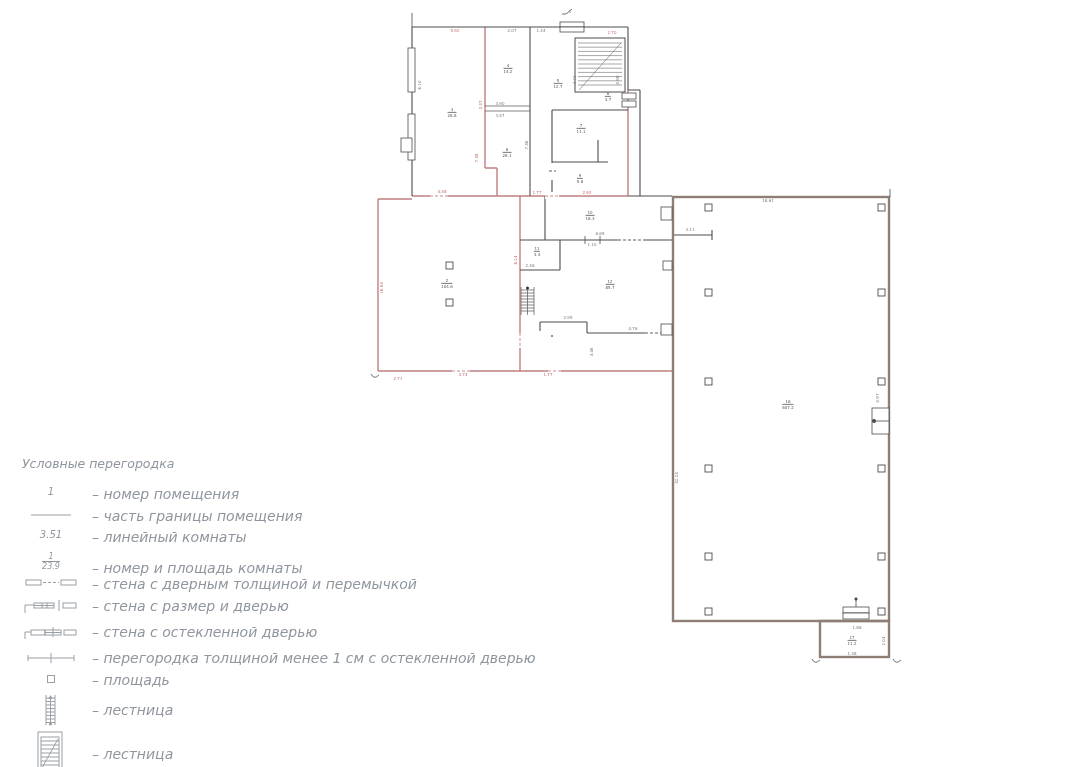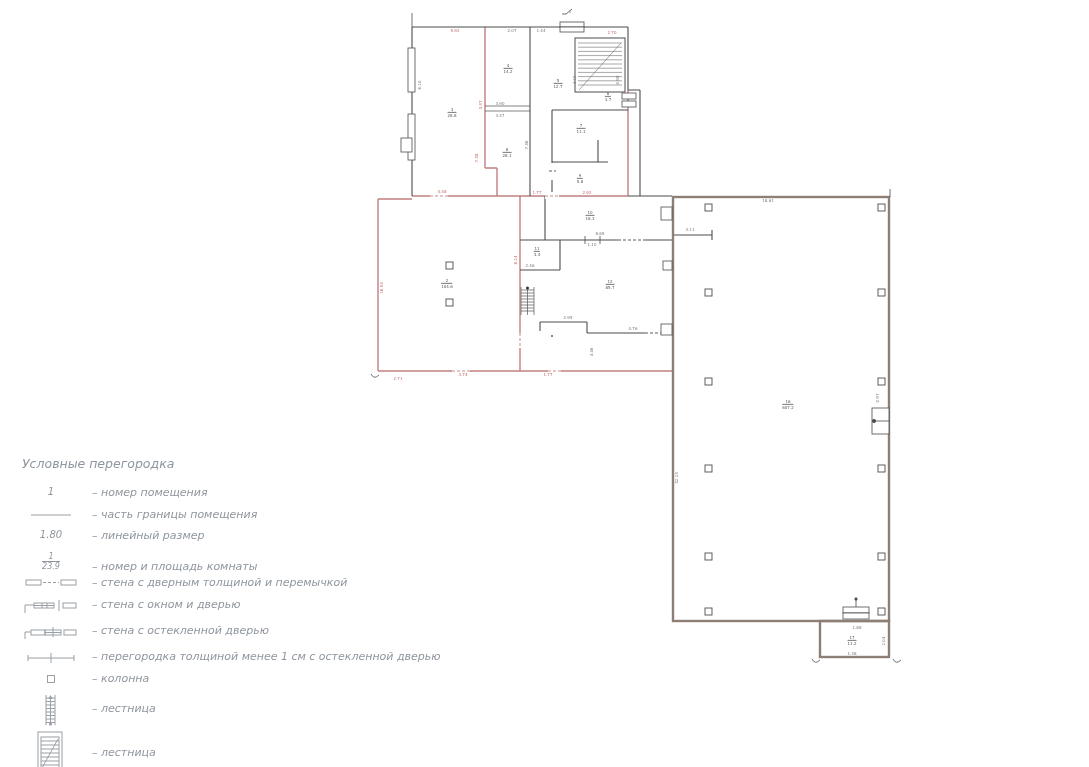--- a/index.html
+++ b/index.html
@@ -14,21 +14,21 @@
   .dim-d{color:#777;}
   .room{position:absolute;display:flex;flex-direction:column;align-items:center;
         transform:translate(-50%,-50%);font-size:4px;line-height:1.1;color:#555;}
   .room .ra{border-top:0.5px solid #777;padding-top:0.5px;}
   
   #legend{position:absolute;left:20px;top:452px;width:480px;color:#8f969e;
           font-style:italic;}
   #legend .ltitle{position:absolute;left:2px;top:4px;font-size:12.5px;}
   .lrow{position:absolute;left:0;width:480px;}
   .lsym{position:absolute;left:0;width:62px;text-align:center;font-size:10px;}
-  .llab{position:absolute;left:72px;font-size:11px;white-space:nowrap;}
+  .llab{position:absolute;left:72px;font-size:14px;white-space:nowrap;}
   .lfrac{display:inline-flex;flex-direction:column;align-items:center;font-size:8px;line-height:1.05;}
   .lfrac .fd{border-top:0.7px solid #8f969e;padding-top:0.5px;}
   .licon{stroke:#9aa0a6;fill:none;stroke-width:1;}
   svg{display:block;}
 </style>
 </head>
 <body>
 
 <div id="screen">
 
@@ -241,22 +241,22 @@
     <div class="lrow" style="top:56px">
       <div class="lsym">
         <svg class="licon" width="44" height="6" style="margin:4px auto 0;">
             <line x1="2" y1="3" x2="42" y2="3"></line>
           </svg>
       </div>
       <div class="llab">– часть границы помещения</div>
     </div>
 
     <div class="lrow" style="top:77px">
-      <div class="lsym">1.80</div>
-      <div class="llab">– линейный размер</div>
+      <div class="lsym">3.51</div>
+      <div class="llab">– линейный комнаты</div>
     </div>
 
     <div class="lrow" style="top:98px">
       <div class="lsym">
         <span class="lfrac">
           <span class="fn">1</span>
           <span class="fd">23.9</span>
         </span>
       </div>
       <div class="llab" style="top:10px">– номер и площадь комнаты</div>
@@ -276,21 +276,21 @@
     <div class="lrow" style="top:146px">
       <div class="lsym">
         <svg class="licon" width="58" height="18" style="margin:0 auto;">
           <path d="M3,15 V7 H12"></path>
           <rect x="12" y="5" width="20" height="5"></rect>
           <path d="M12,7.5 H32 M20,5 V10 M25,5 V10"></path>
           <path d="M37,2 V13"></path>
           <rect x="41" y="5" width="13" height="5"></rect>
         </svg>
       </div>
-      <div class="llab">– стена с окном и дверью</div>
+      <div class="llab">– стена с размер и дверью</div>
     </div>
 
     <div class="lrow" style="top:172px">
       <div class="lsym">
         <svg class="licon" width="58" height="18" style="margin:0 auto;">
           <path d="M3,15 V8 H9"></path>
           <rect x="9" y="6" width="14" height="5"></rect>
           <rect x="23" y="6" width="16" height="5"></rect>
           <path d="M23,8.5 H39 M31,3 V13"></path>
           <rect x="42" y="6" width="12" height="5"></rect>
@@ -307,21 +307,21 @@
       </div>
       <div class="llab">– перегородка толщиной менее 1 см с остекленной дверью</div>
     </div>
 
     <div class="lrow" style="top:220px">
       <div class="lsym">
         <svg class="licon" width="10" height="10" style="margin:2px auto 0;">
           <rect x="1.5" y="1.5" width="7" height="7"></rect>
         </svg>
       </div>
-      <div class="llab">– колонна</div>
+      <div class="llab">– площадь</div>
     </div>
 
     <div class="lrow" style="top:240px">
       <div class="lsym">
         <svg class="licon" width="18" height="36" style="margin:0 auto;">
           <path d="M4,3 V33 M13,3 V33"></path>
           <path d="M4,6 H13 M4,9.5 H13 M4,13 H13 M4,16.5 H13 M4,20 H13 M4,23.5 H13 M4,27 H13 M4,30.5 H13"></path>
           <path d="M8.5,4 V32"></path>
           <circle cx="8.5" cy="32" r="1.6" fill="#9aa0a6" stroke="none"></circle>
           <path d="M8.5,3 l-2.2,4 h4.4 z" fill="#9aa0a6" stroke="none"></path>

